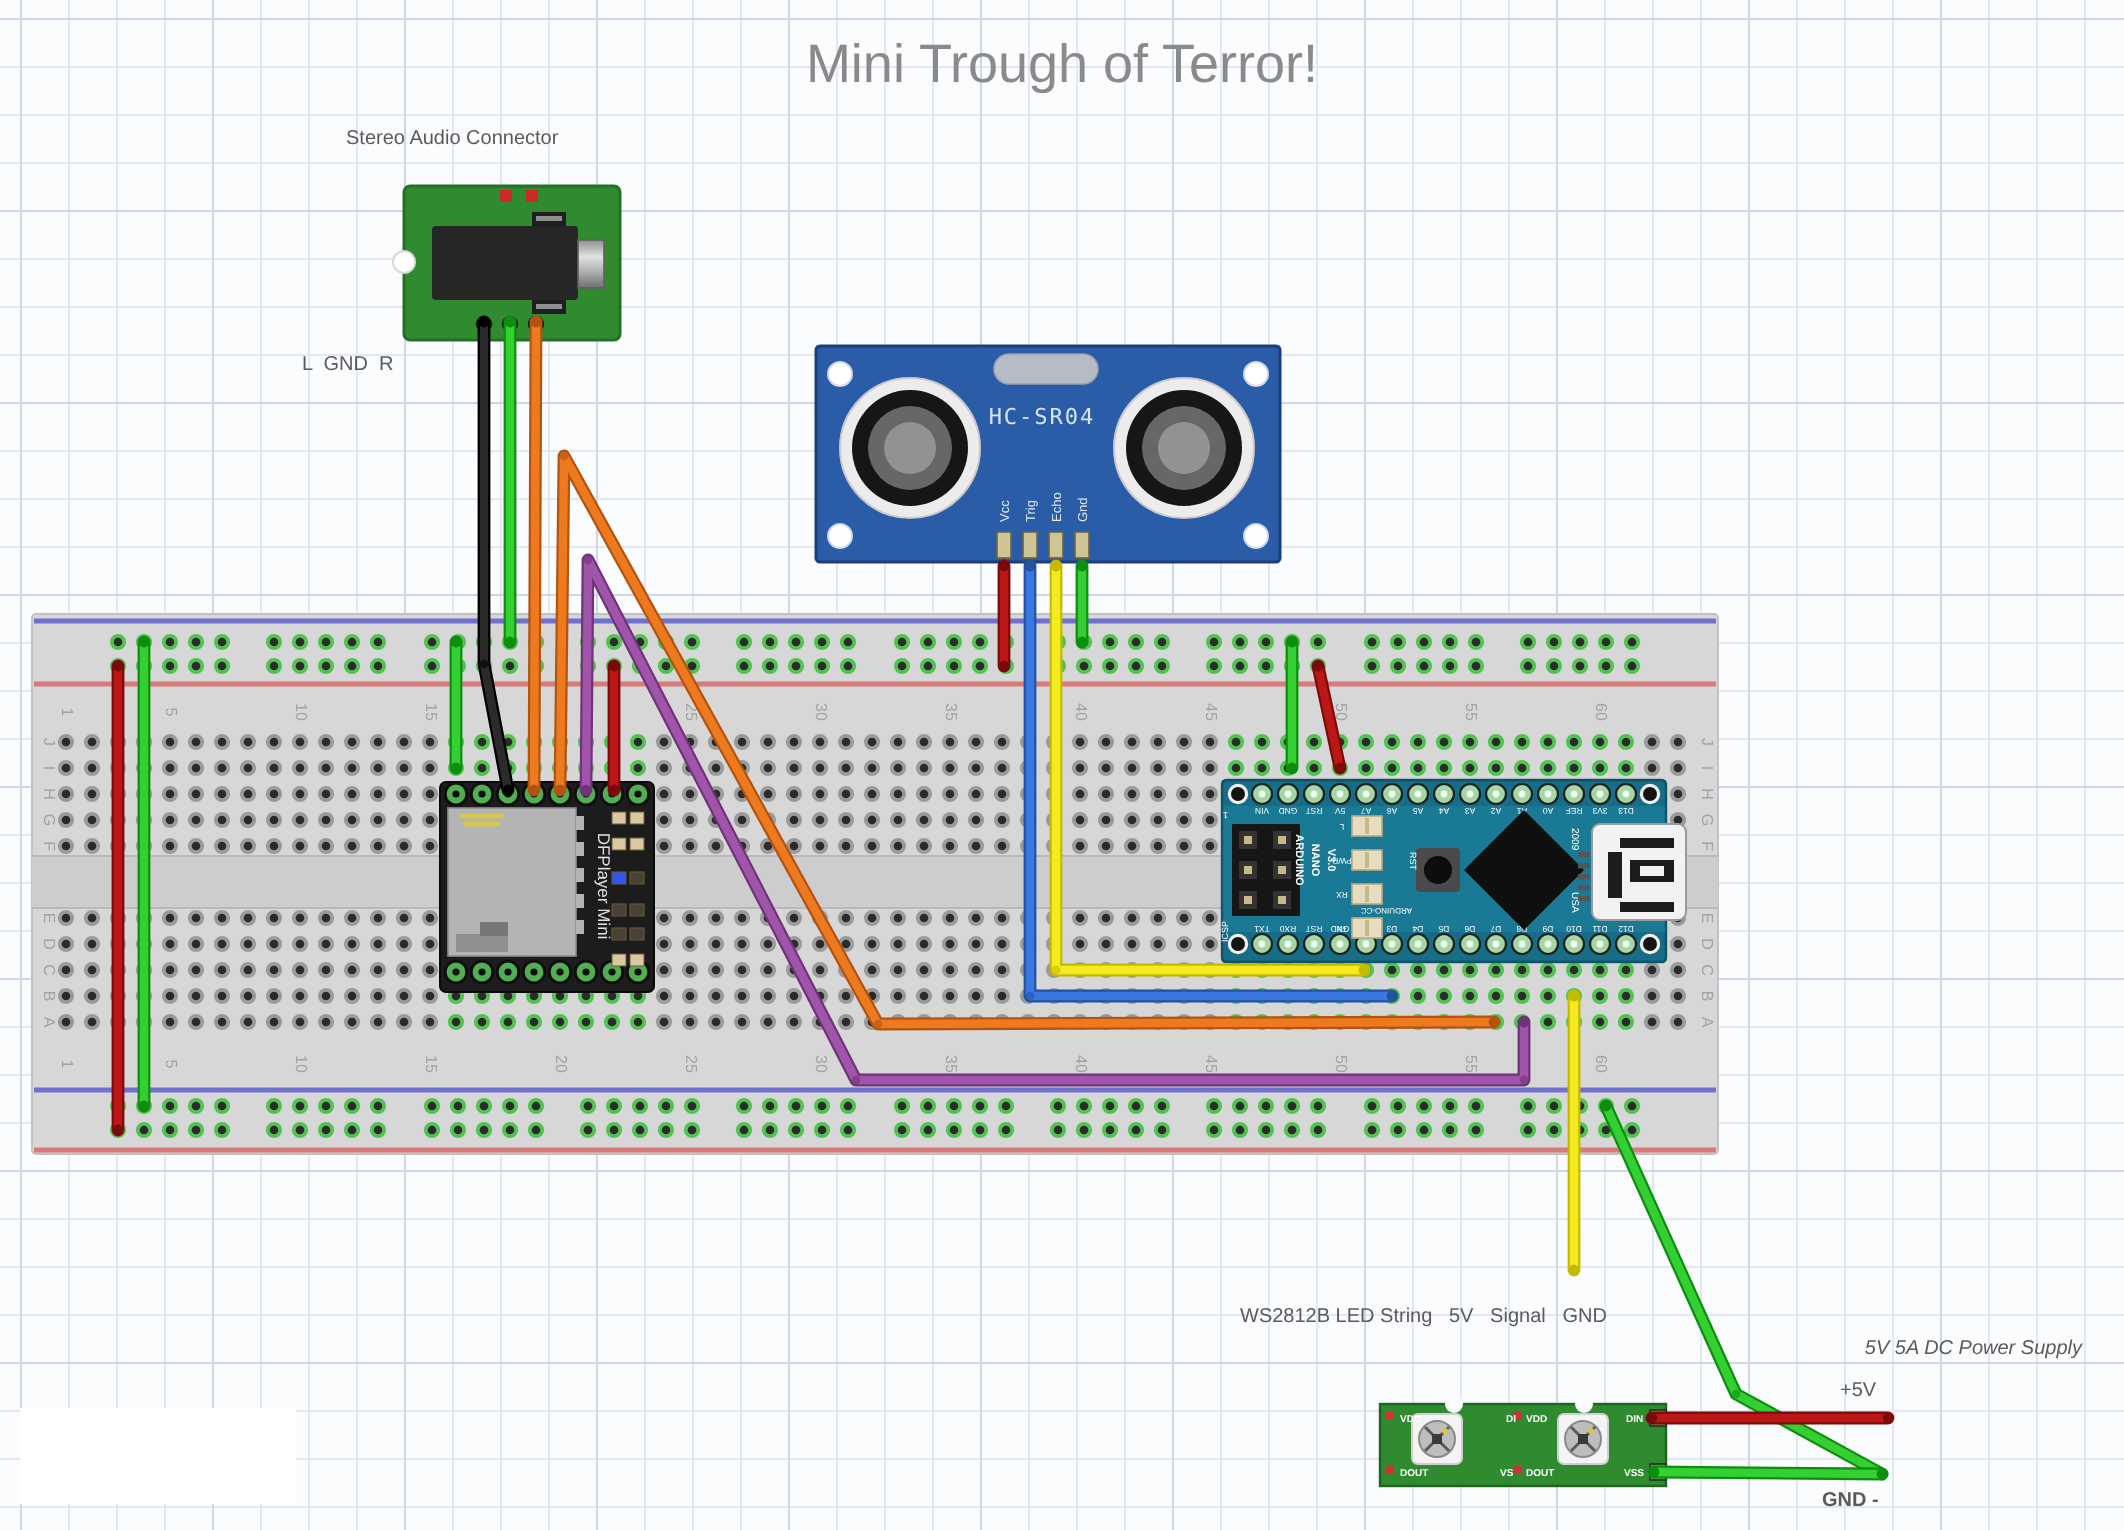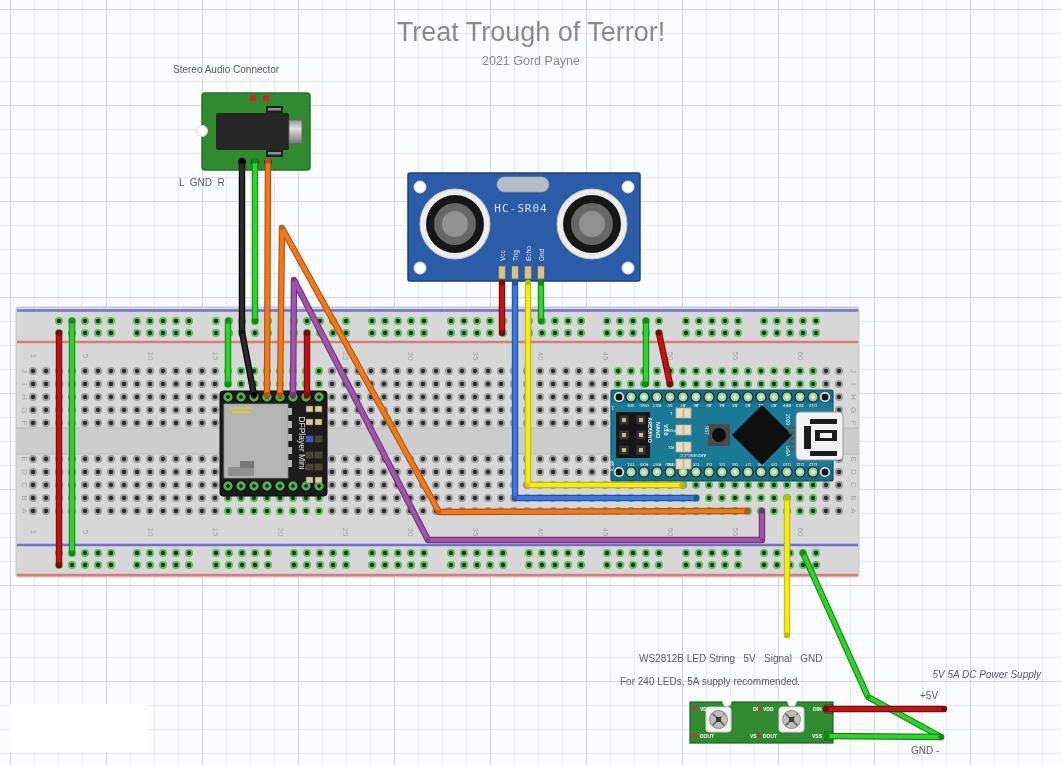--- a/index.html
+++ b/index.html
@@ -13,26 +13,26 @@
       linear-gradient(90deg,#e2e7f1 1px, transparent 1px);
     background-size:96px 96px,96px 96px,24px 24px,24px 24px;
     background-position:10px 9px,10px 9px,10px 9px,10px 9px;
     font-family:"Liberation Sans",sans-serif;
   }
   #scene{position:absolute;left:0;top:0;z-index:10;}
   .txt{position:absolute;z-index:20;color:#5a5a5a;font-size:10px;white-space:pre;}
   #title{left:0;right:0;top:17px;text-align:center;font-size:27px;color:#8a8a8a;}
   #subtitle{left:0;right:0;top:54px;text-align:center;font-size:12.5px;color:#8a8a8a;}
   #audio-label{left:173px;top:64px;}
-  #audio-pins{left:151px;top:177px;margin-left:28px;}
-  #led-line1{left:620px;top:653px;margin-left:19px;}
+  #audio-pins{left:151px;top:177px;}
+  #led-line1{left:620px;top:653px;}
   #led-line2{left:620px;top:676px;}
   #psu-title{right:21px;top:669px;font-style:italic;}
   #psu-plus{left:920px;top:690px;text-align:center;}
-  #psu-minus{left:911px;top:745px;}
+  #psu-minus{left:911px;top:745px;font-weight:bold;}
   #note-box{position:absolute;left:10px;top:704px;width:138px;height:48px;background:#ffffff;z-index:5;}
 </style>
 </head>
 <body>
 
 <div id="stage">
   <div id="note-box"></div>
   <svg id="scene" width="1062" height="765" xmlns="http://www.w3.org/2000/svg">
     <defs>
       <linearGradient id="sleeveGrad" x1="0" y1="0" x2="0" y2="1">
@@ -1330,22 +1330,20 @@
         </g>
         <g>
           <path d="M 826 709 L 944 709" fill="none" stroke="#7d0a0a" stroke-width="6.4" stroke-linecap="round" stroke-linejoin="round"></path>
           <path d="M 826 709 L 944 709" fill="none" stroke="#bb1717" stroke-width="4.2" stroke-linecap="round" stroke-linejoin="round"></path>
           <circle cx="826" cy="709" r="2.7" fill="#7d0a0a" opacity="1"></circle>
           <circle cx="944" cy="709" r="2.7" fill="#7d0a0a" opacity="1"></circle>
         </g>
       </g>
   </svg>
 
-  <div class="txt" id="title">Treat Trough of Terror!</div>
-  <div class="txt" id="subtitle">2021 Gord Payne</div>
+  <div class="txt" id="title">Mini Trough of Terror!</div>
   <div class="txt" id="audio-label">Stereo Audio Connector</div>
   <div class="txt" id="audio-pins">L  GND  R</div>
   <div class="txt" id="led-line1">WS2812B LED String   5V   Signal   GND</div>
-  <div class="txt" id="led-line2">For 240 LEDs, 5A supply recommended.</div>
   <div class="txt" id="psu-title">5V 5A DC Power Supply</div>
   <div class="txt" id="psu-plus">+5V</div>
   <div class="txt" id="psu-minus">GND -</div>
 </div>
 
 </body></html>

